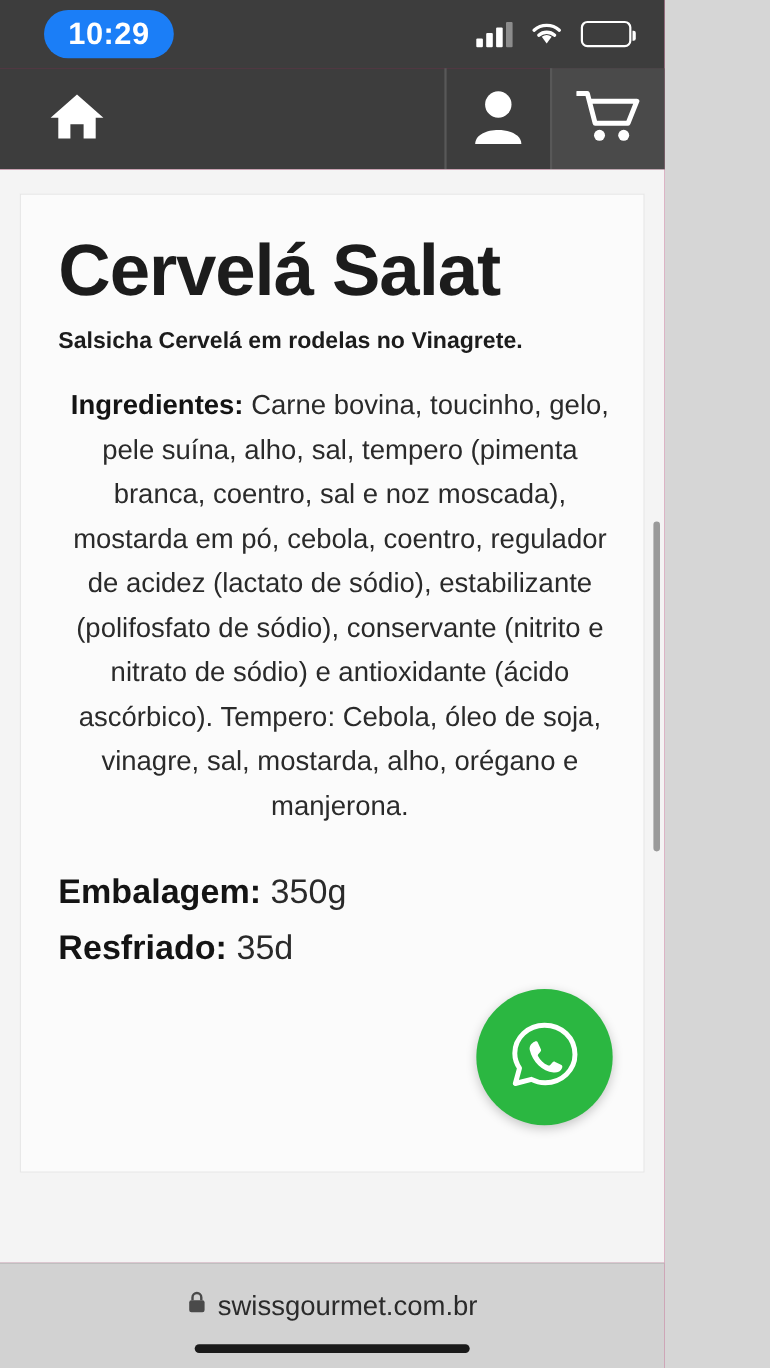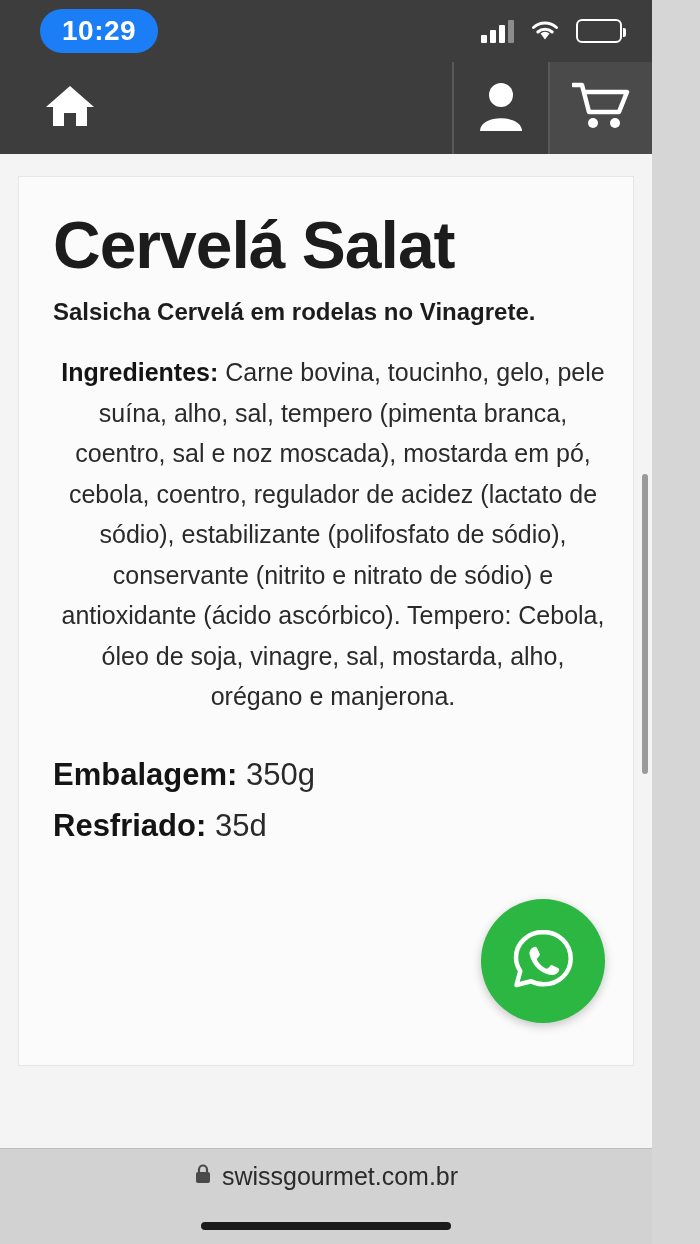--- a/index.html
+++ b/index.html
@@ -5,21 +5,21 @@
   * { box-sizing: border-box; margin: 0; padding: 0; }
   html, body {
     width: 700px;
     height: 1244px;
     background: #d6d6d6;
     font-family: "Liberation Sans", sans-serif;
     overflow: hidden;
   }
   .phone {
     position: relative;
-    width: 652px;
+    width: 604px;
     height: 1244px;
     background: #be185d;
     display: flex;
     flex-direction: column;
   }
 
   
   .statusbar {
     height: 62px;
     background: #3d3d3d;
@@ -97,21 +97,21 @@
   }
   h1.title {
     font-size: 66px;
     line-height: 1.05;
     font-weight: bold;
     color: #1c1c1c;
     letter-spacing: -1px;
     margin-bottom: 18px;
   }
   .subtitle {
-    font-size: 24px;
+    font-size: 21px;
     font-weight: bold;
     color: #1c1c1c;
     margin-bottom: 26px;
   }
   .para {
     font-size: 25px;
     line-height: 1.62;
     color: #2a2a2a;
     margin-bottom: 34px;
     text-align: center;
@@ -151,21 +151,21 @@
 
   
   .bottombar {
     flex: 0 0 96px;
     background: #d2d2d2;
     border-top: 1px solid #bdbdbd;
     display: flex;
     flex-direction: column;
     align-items: center;
     justify-content: flex-start;
-    padding-top: 13px;
+    padding-top: 24px;
     position: relative;
   }
   .url {
     display: flex; align-items: center; gap: 10px;
     font-size: 25px; color: #2b2b2b;
   }
   .home-indicator {
     position: absolute;
     bottom: 14px;
     width: 250px; height: 8px;

